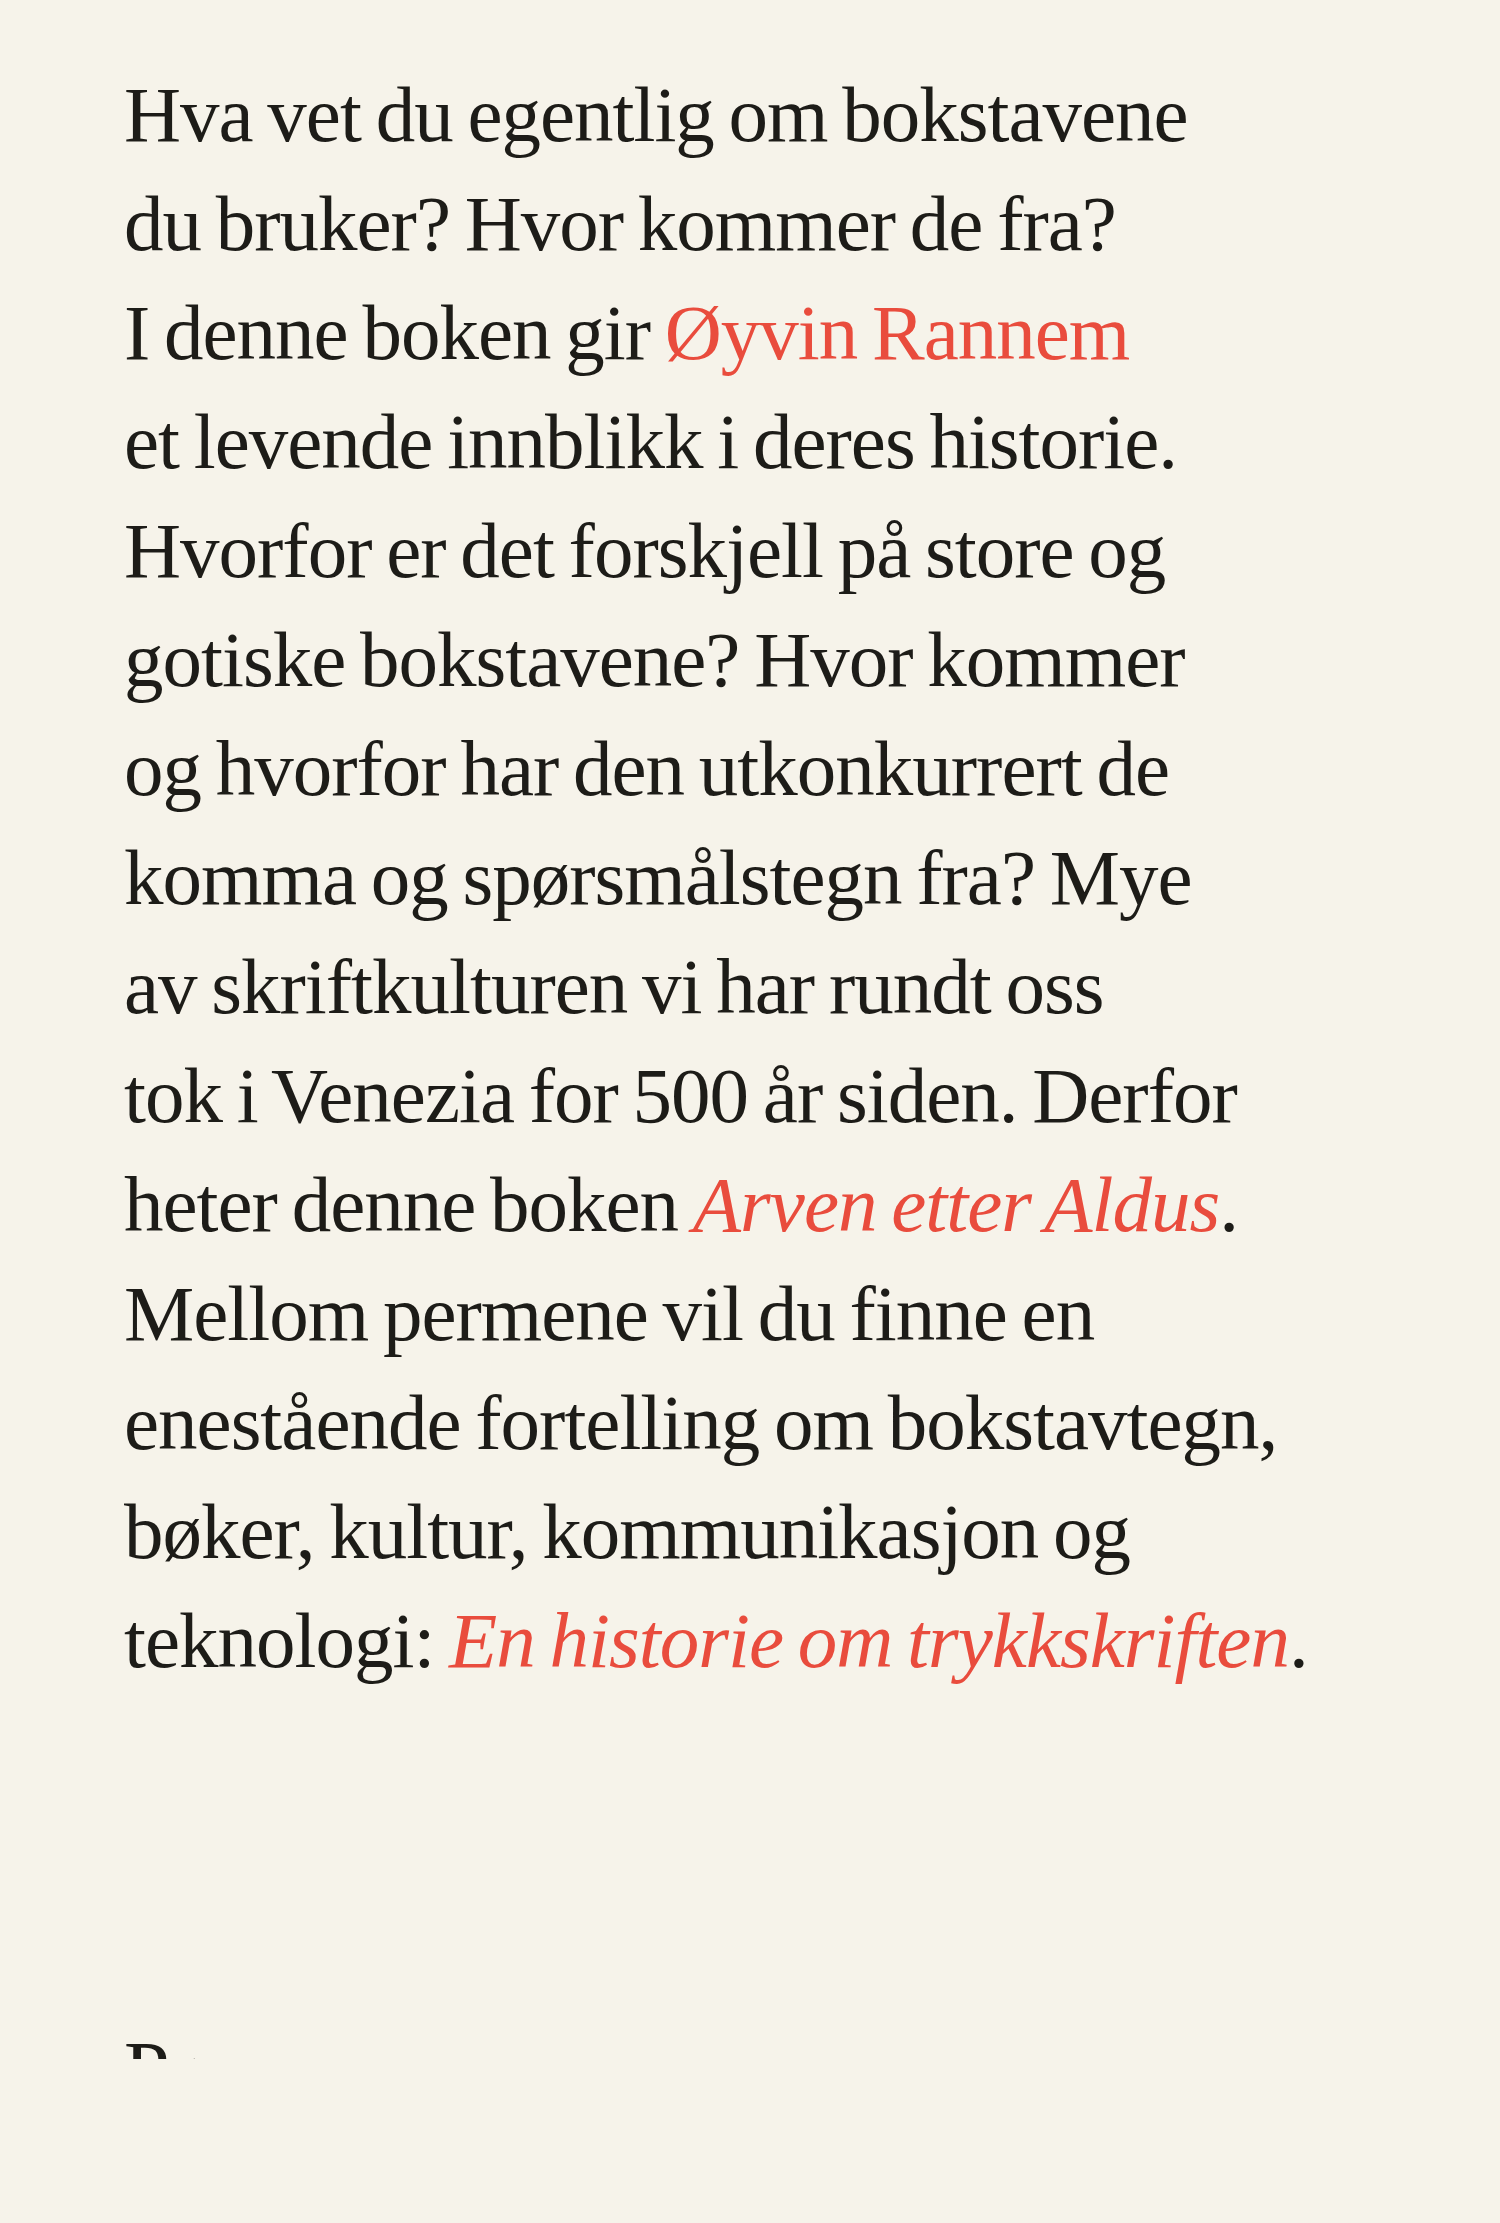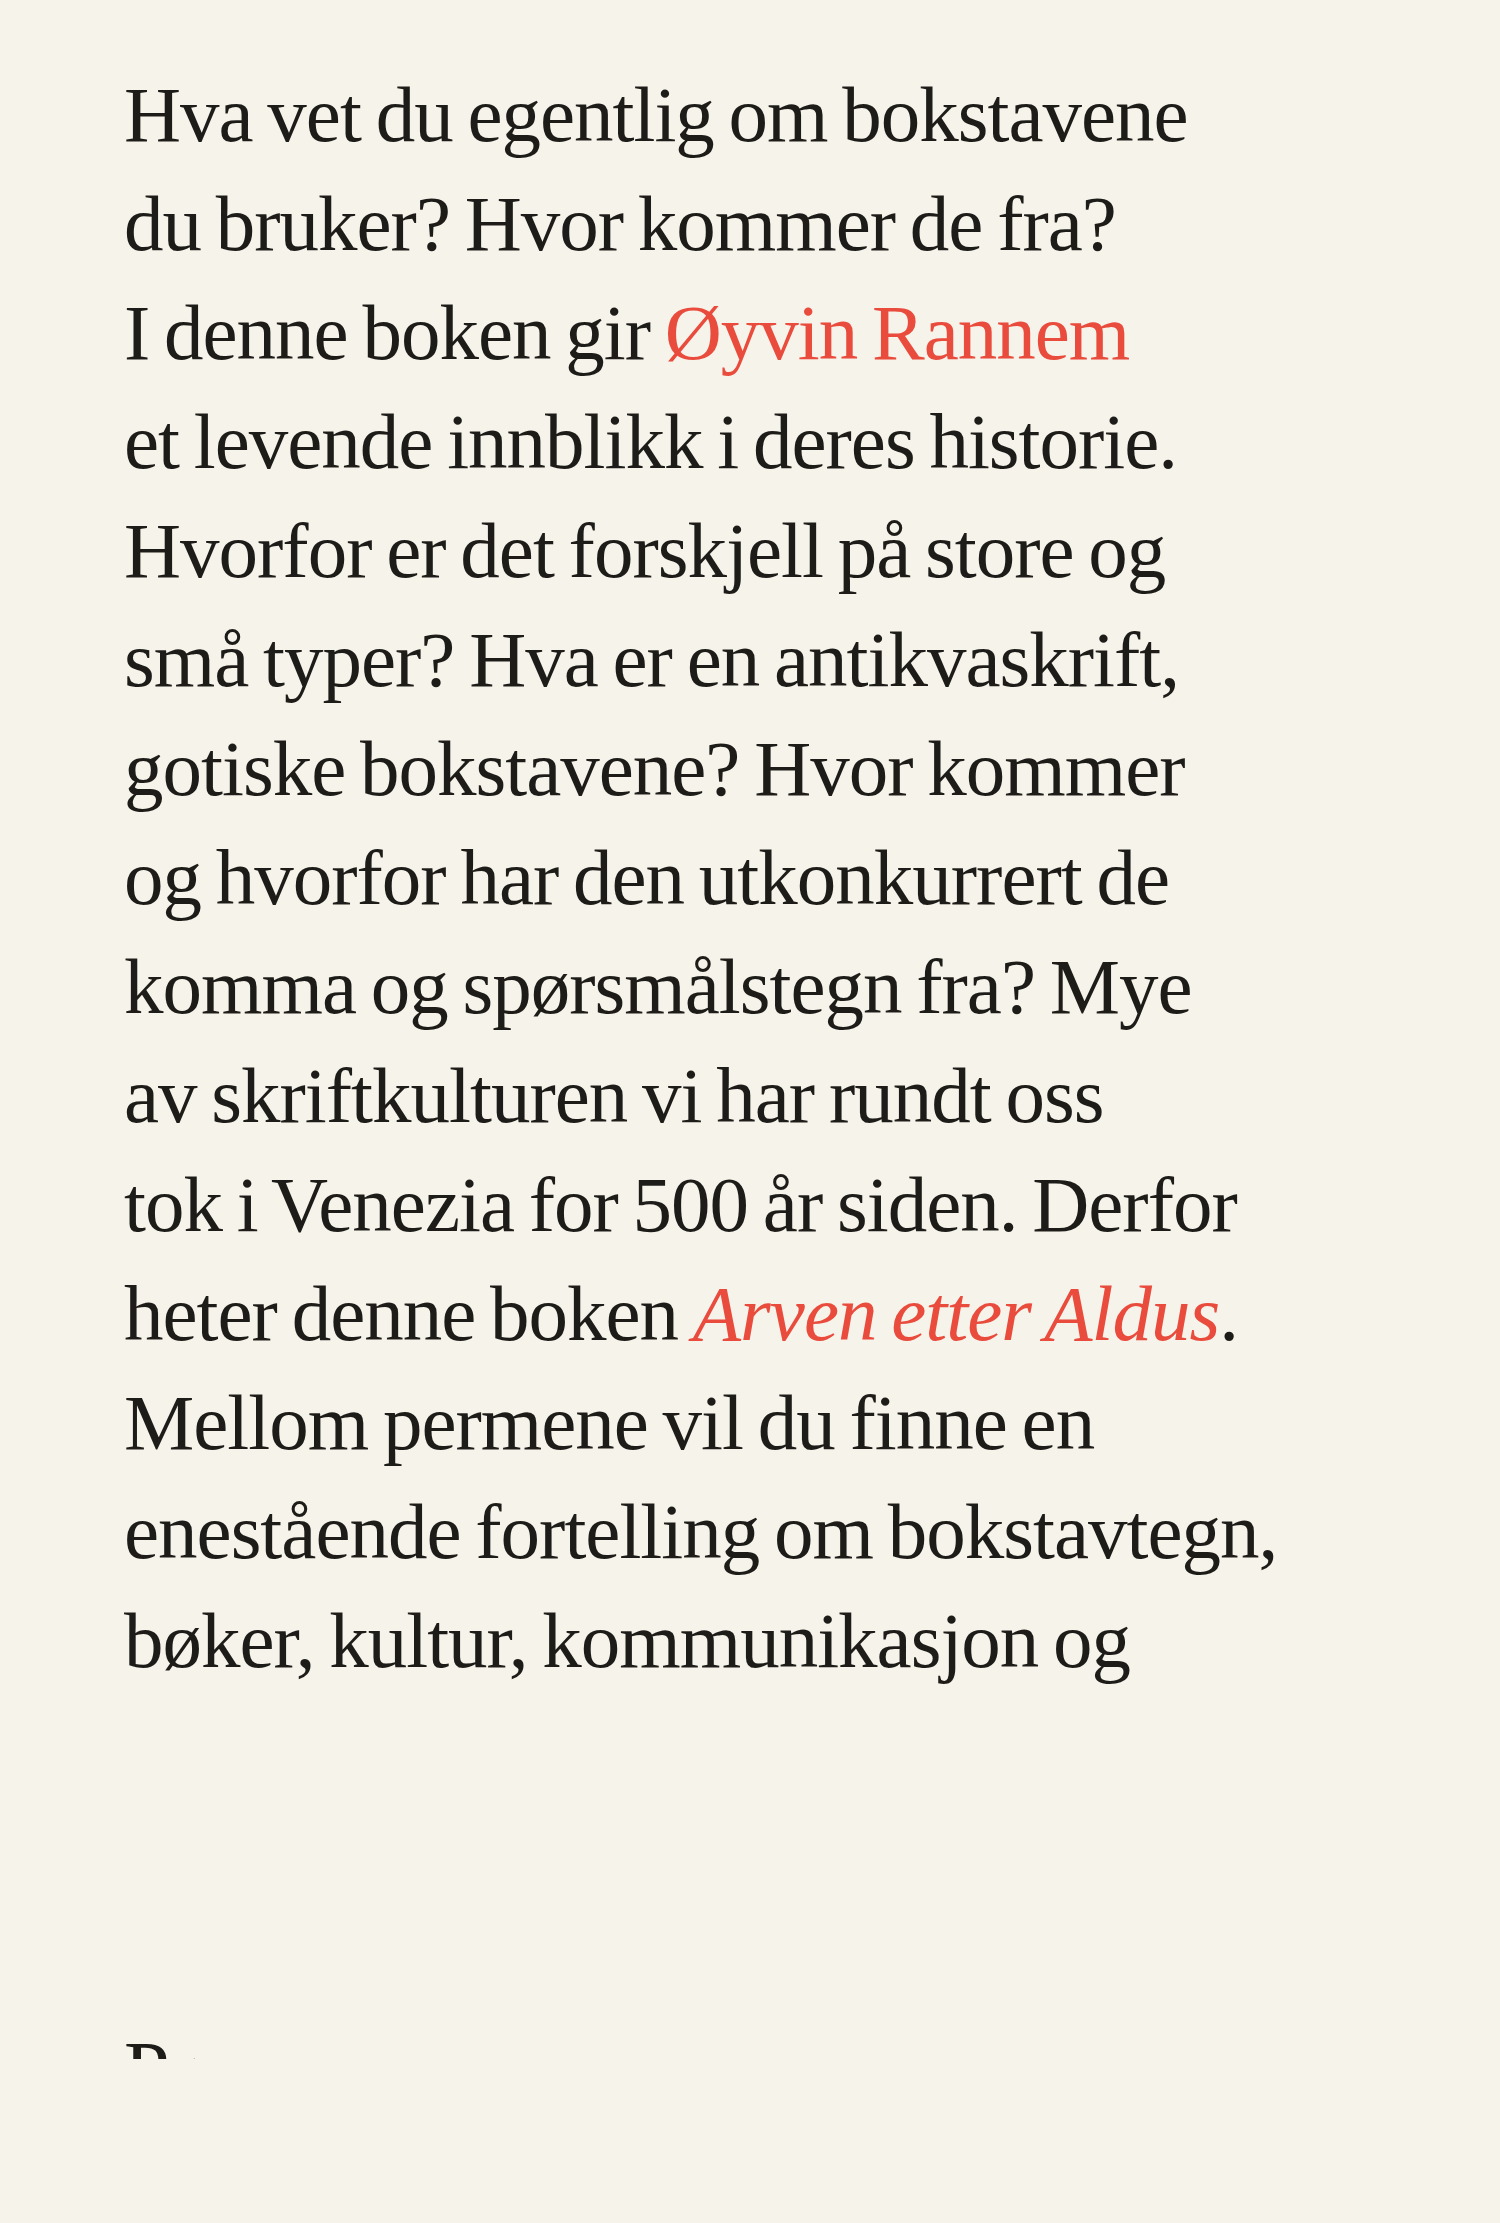--- a/index.html
+++ b/index.html
@@ -49,28 +49,28 @@
 </head>
 <body>
 
 <div class="cover">
   <div class="blurb">
     <div class="line"><span>Hva vet du egentlig om bokstavene</span></div>
     <div class="line"><span>du bruker? Hvor kommer de fra?</span></div>
     <div class="line"><span>I denne boken gir </span><span class="accent">Øyvin Rannem</span></div>
     <div class="line"><span>et levende innblikk i deres historie.</span></div>
     <div class="line"><span>Hvorfor er det forskjell på store og</span></div>
-    <div class="line"><span>små typer? Hva er en antikvaskrift,</span></div>
     <div class="line"><span>gotiske bokstavene? Hvor kommer</span></div>
     <div class="line"><span>og hvorfor har den utkonkurrert de</span></div>
     <div class="line"><span>komma og spørsmålstegn fra? Mye</span></div>
     <div class="line"><span>av skriftkulturen vi har rundt oss</span></div>
     <div class="line"><span>tok i Venezia for 500 år siden. Derfor</span></div>
     <div class="line"><span>heter denne boken </span><span class="accent italic">Arven etter Aldus</span><span>.</span></div>
     <div class="line"><span>Mellom permene vil du finne en</span></div>
     <div class="line"><span>enestående fortelling om bokstavtegn,</span></div>
     <div class="line"><span>bøker, kultur, kommunikasjon og</span></div>
+    <div class="line"><span>teknologi: </span><span class="accent italic">En historie om trykkskriften</span><span>.</span></div>
   </div>
 
   <div class="publisher">
     <span>Press</span>
   </div>
 </div>
 
 </body></html>

